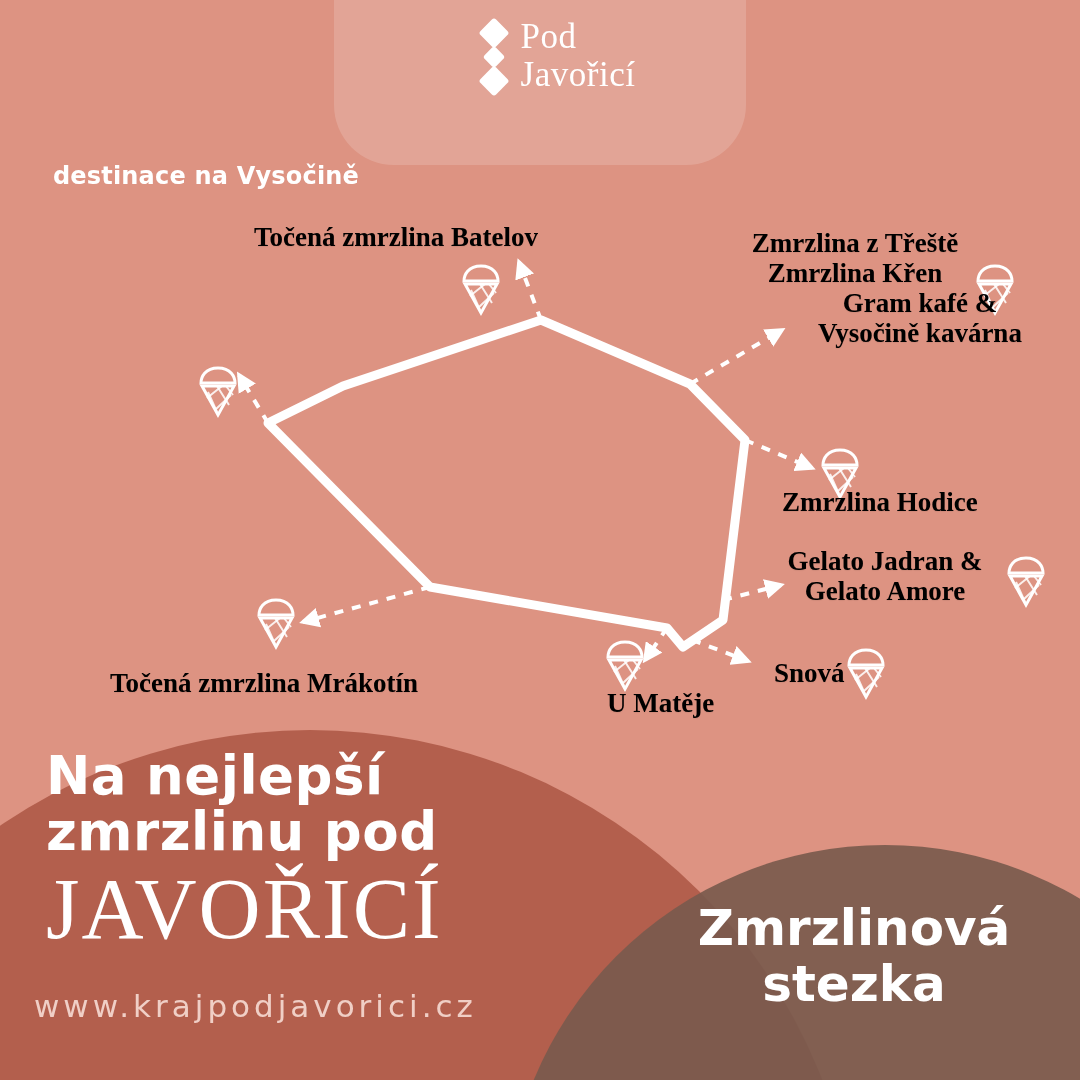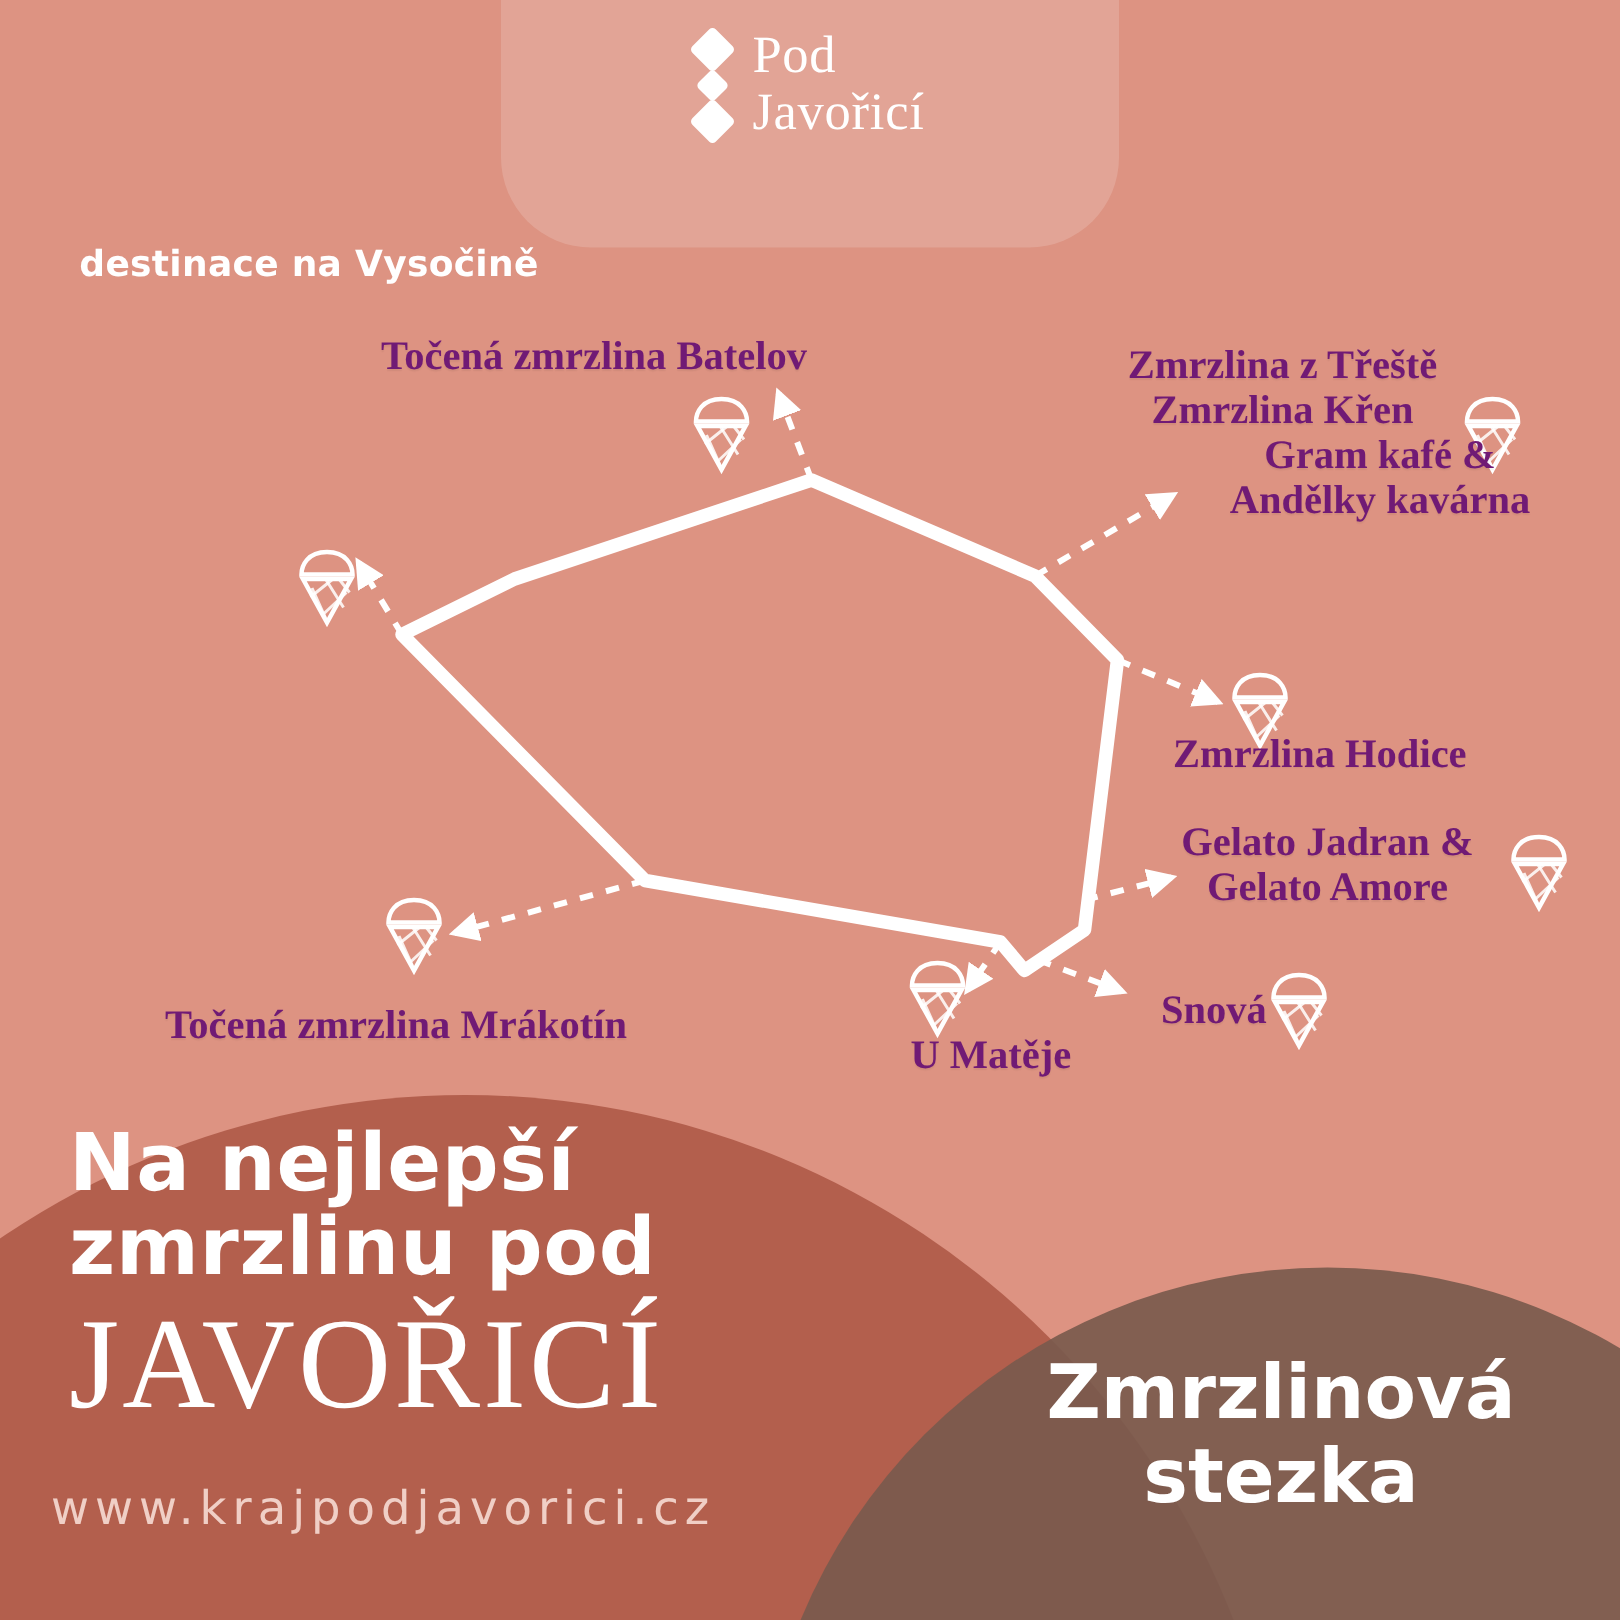--- a/index.html
+++ b/index.html
@@ -30,20 +30,21 @@
   }
   .logo-inner {
     position: absolute;
     left: 0;
     top: 58px;
     width: 412px;
     display: flex;
     align-items: center;
     justify-content: center;
     gap: 16px;
+    padding-left: 19px;
   }
   .logo-diamonds {
     display: flex;
     flex-direction: column;
     align-items: center;
     gap: 5px;
     margin-top: 2px;
   }
   .logo-diamonds i {
     display: block;
@@ -81,21 +82,21 @@
     width: 1080px;
     height: 1080px;
   }
 
   .label {
     position: absolute;
     font-family: "Liberation Serif", serif;
     font-weight: bold;
     font-size: 27px;
     line-height: 1.12;
-    color: #701a75;
+    color: #000000;
     white-space: nowrap;
     text-shadow: 0 1px 1px rgba(0,0,0,0.06);
   }
   .label.center { text-align: center; }
 
   
   .bottom-left {
     position: absolute;
     left: -240px;
     top: 730px;
@@ -211,21 +212,21 @@
 
   <div class="label" style="left:254px; top:222px;">Točená zmrzlina Batelov</div>
 
   <div class="label center" style="left:710px; top:228px; width:290px;">
     <span>Zmrzlina z Třeště</span><br>
     <span>Zmrzlina Křen</span>
   </div>
 
   <div class="label center" style="left:775px; top:288px; width:290px;">
     <span>Gram kafé &amp;</span><br>
-    <span>Andělky kavárna</span>
+    <span>Vysočině kavárna</span>
   </div>
 
 
   <div class="label" style="left:782px; top:487px;">Zmrzlina Hodice</div>
 
   <div class="label center" style="left:760px; top:546px; width:250px;">
     <span>Gelato Jadran &amp;</span><br>
     <span>Gelato Amore</span>
   </div>
 

